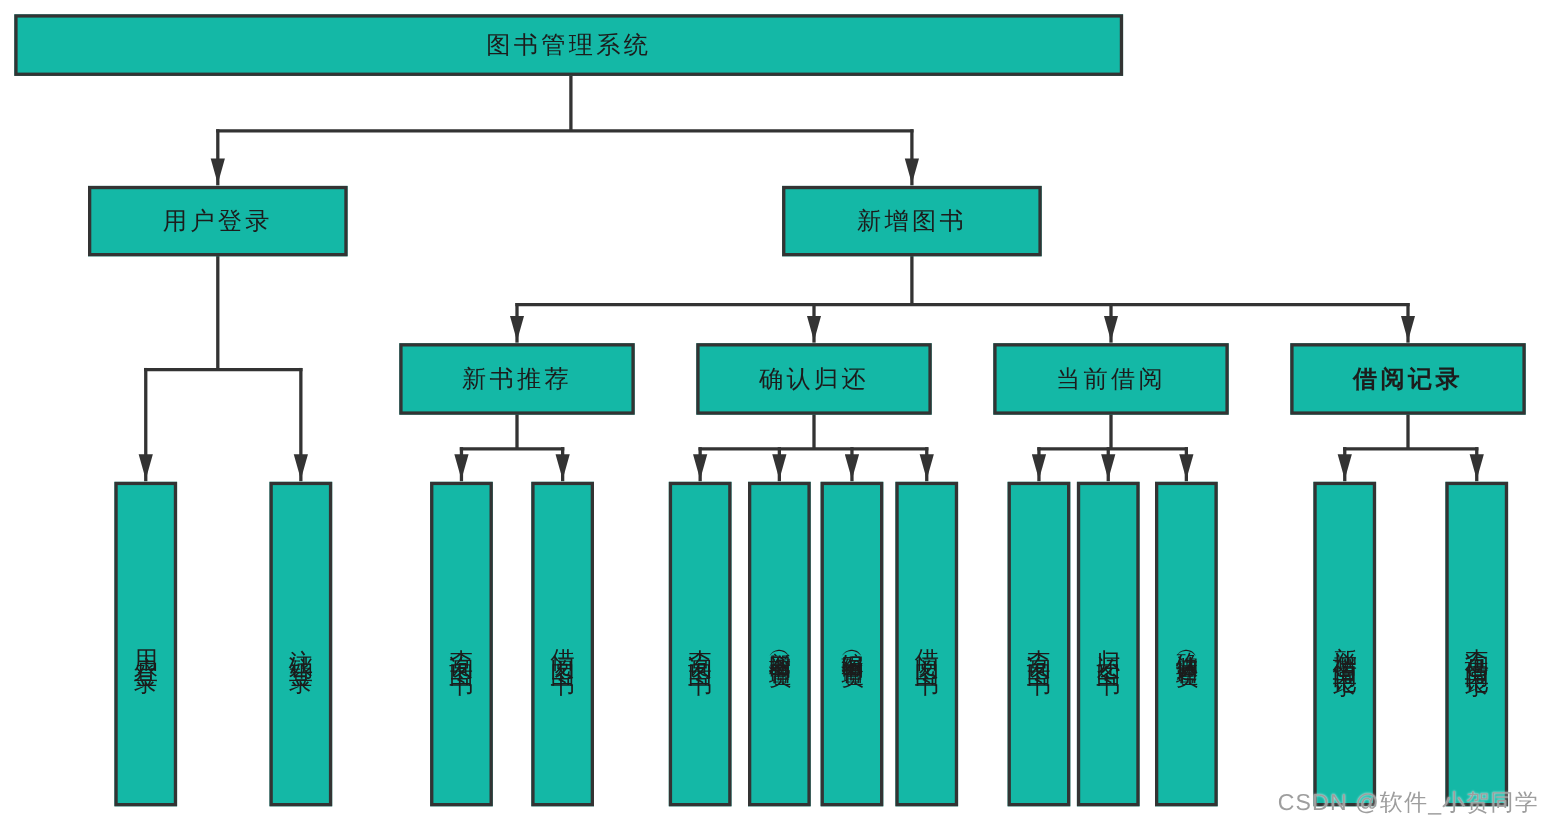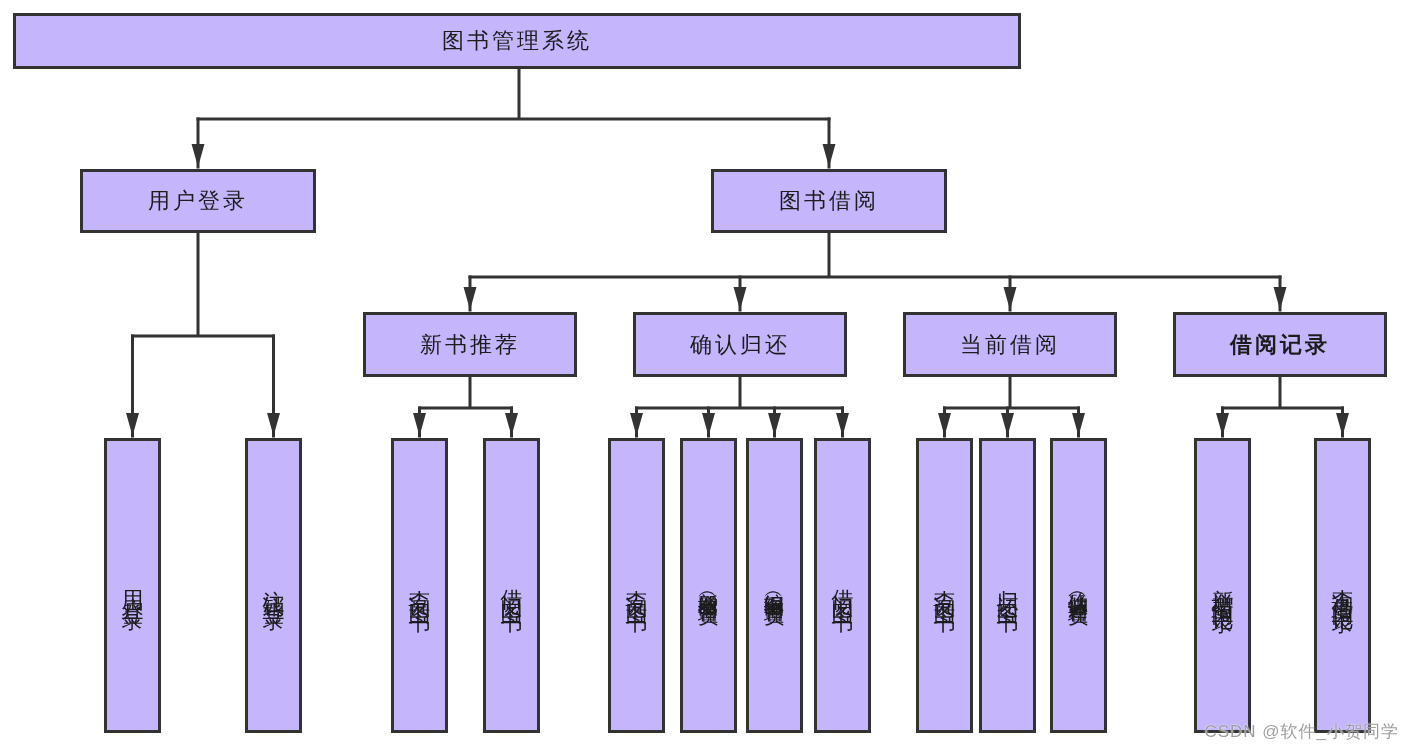--- a/index.html
+++ b/index.html
@@ -7,21 +7,21 @@
     position:relative;
     width:1405px;height:747px;
     background:#ffffff;
     font-family:"Liberation Sans", sans-serif;
     overflow:hidden;
   }
   #wires{position:absolute;left:0;top:0;width:1405px;height:747px;}
   .node{
     position:absolute;
     box-sizing:border-box;
-    background:#c4b5fd;
+    background:#14b8a6;
     border:3px solid #333333;
     display:flex;align-items:center;justify-content:center;
     color:#1c1c1c;
     font-size:22px;
     letter-spacing:3px;
     white-space:nowrap;
   }
   .leaf{
     writing-mode:vertical-rl;
     text-orientation:mixed;
@@ -48,21 +48,21 @@
   #l-edit-bb{left:746px;}
   #l-borrow-bb{left:814px;}
   #l-query-cb{left:916px;}
   #l-return-cb{left:979px;}
   #l-confirm-cb{left:1050px;}
   #l-addrec{left:1194px;}
   #l-queryrec{left:1314px;}
   #watermark{
     position:absolute;
     right:6px;bottom:4px;
-    font-size:17px;
+    font-size:21px;
     color:#9e9e9e;
     letter-spacing:1px;
     text-shadow:0 0 2px #ffffff;
   }
 </style>
 </head>
 <body>
 
 <div id="canvas">
 
@@ -105,21 +105,21 @@
 
       <path d="M1280 377 V408 M1222.5 408 H1342.5"></path>
       <path d="M1222.5 408 V436" marker-end="url(#arw)"></path>
       <path d="M1342.5 408 V436" marker-end="url(#arw)"></path>
     </g>
   </svg>
 
   <div class="node" id="n-root">图书管理系统</div>
 
   <div class="node" id="n-userlogin">用户登录</div>
-  <div class="node" id="n-bookmgmt">图书借阅</div>
+  <div class="node" id="n-bookmgmt">新增图书</div>
 
   <div class="node" id="n-newbook">新书推荐</div>
   <div class="node" id="n-bookborrow">确认归还</div>
   <div class="node" id="n-currentborrow">当前借阅</div>
   <div class="node" id="n-borrowrecord">借阅记录</div>
 
   <div class="node leaf" id="l-login">用户登录</div>
   <div class="node leaf" id="l-logout">注销登录</div>
 
   <div class="node leaf" id="l-query-nb">查询图书</div>

